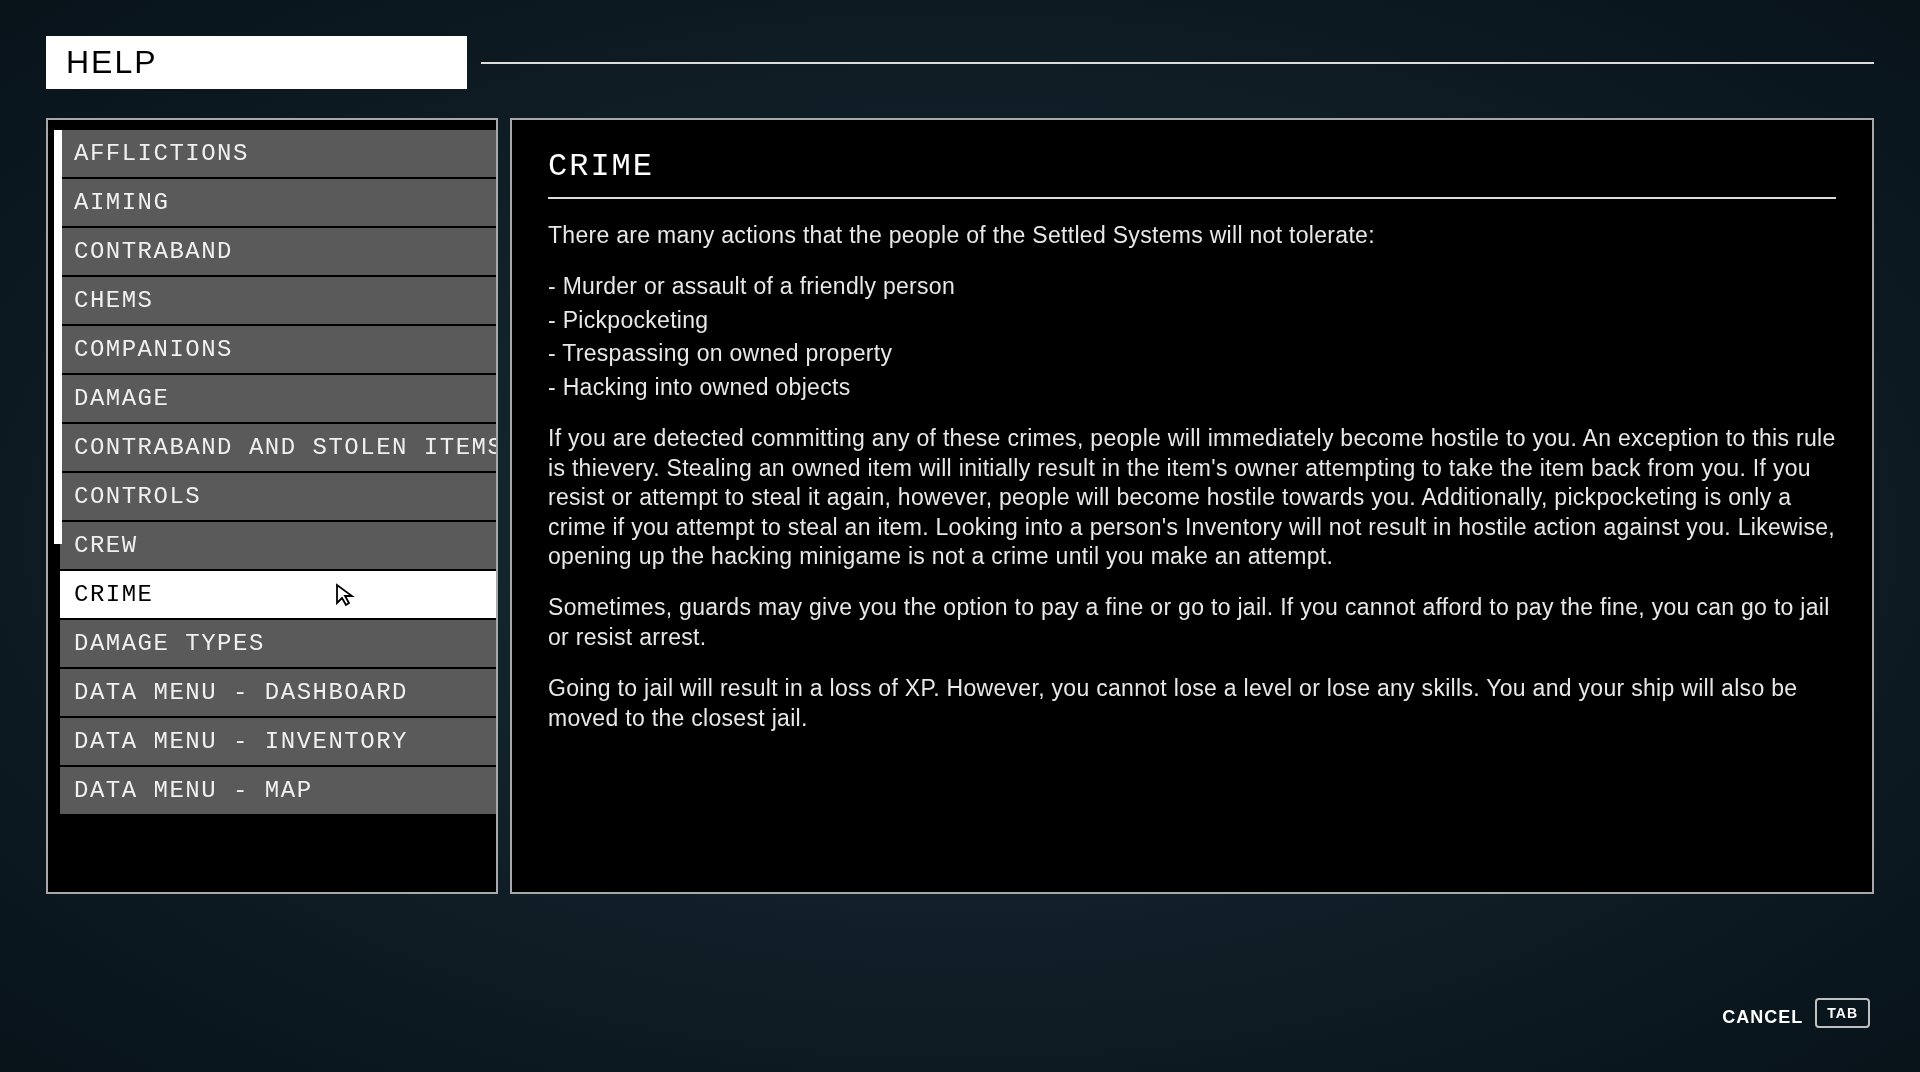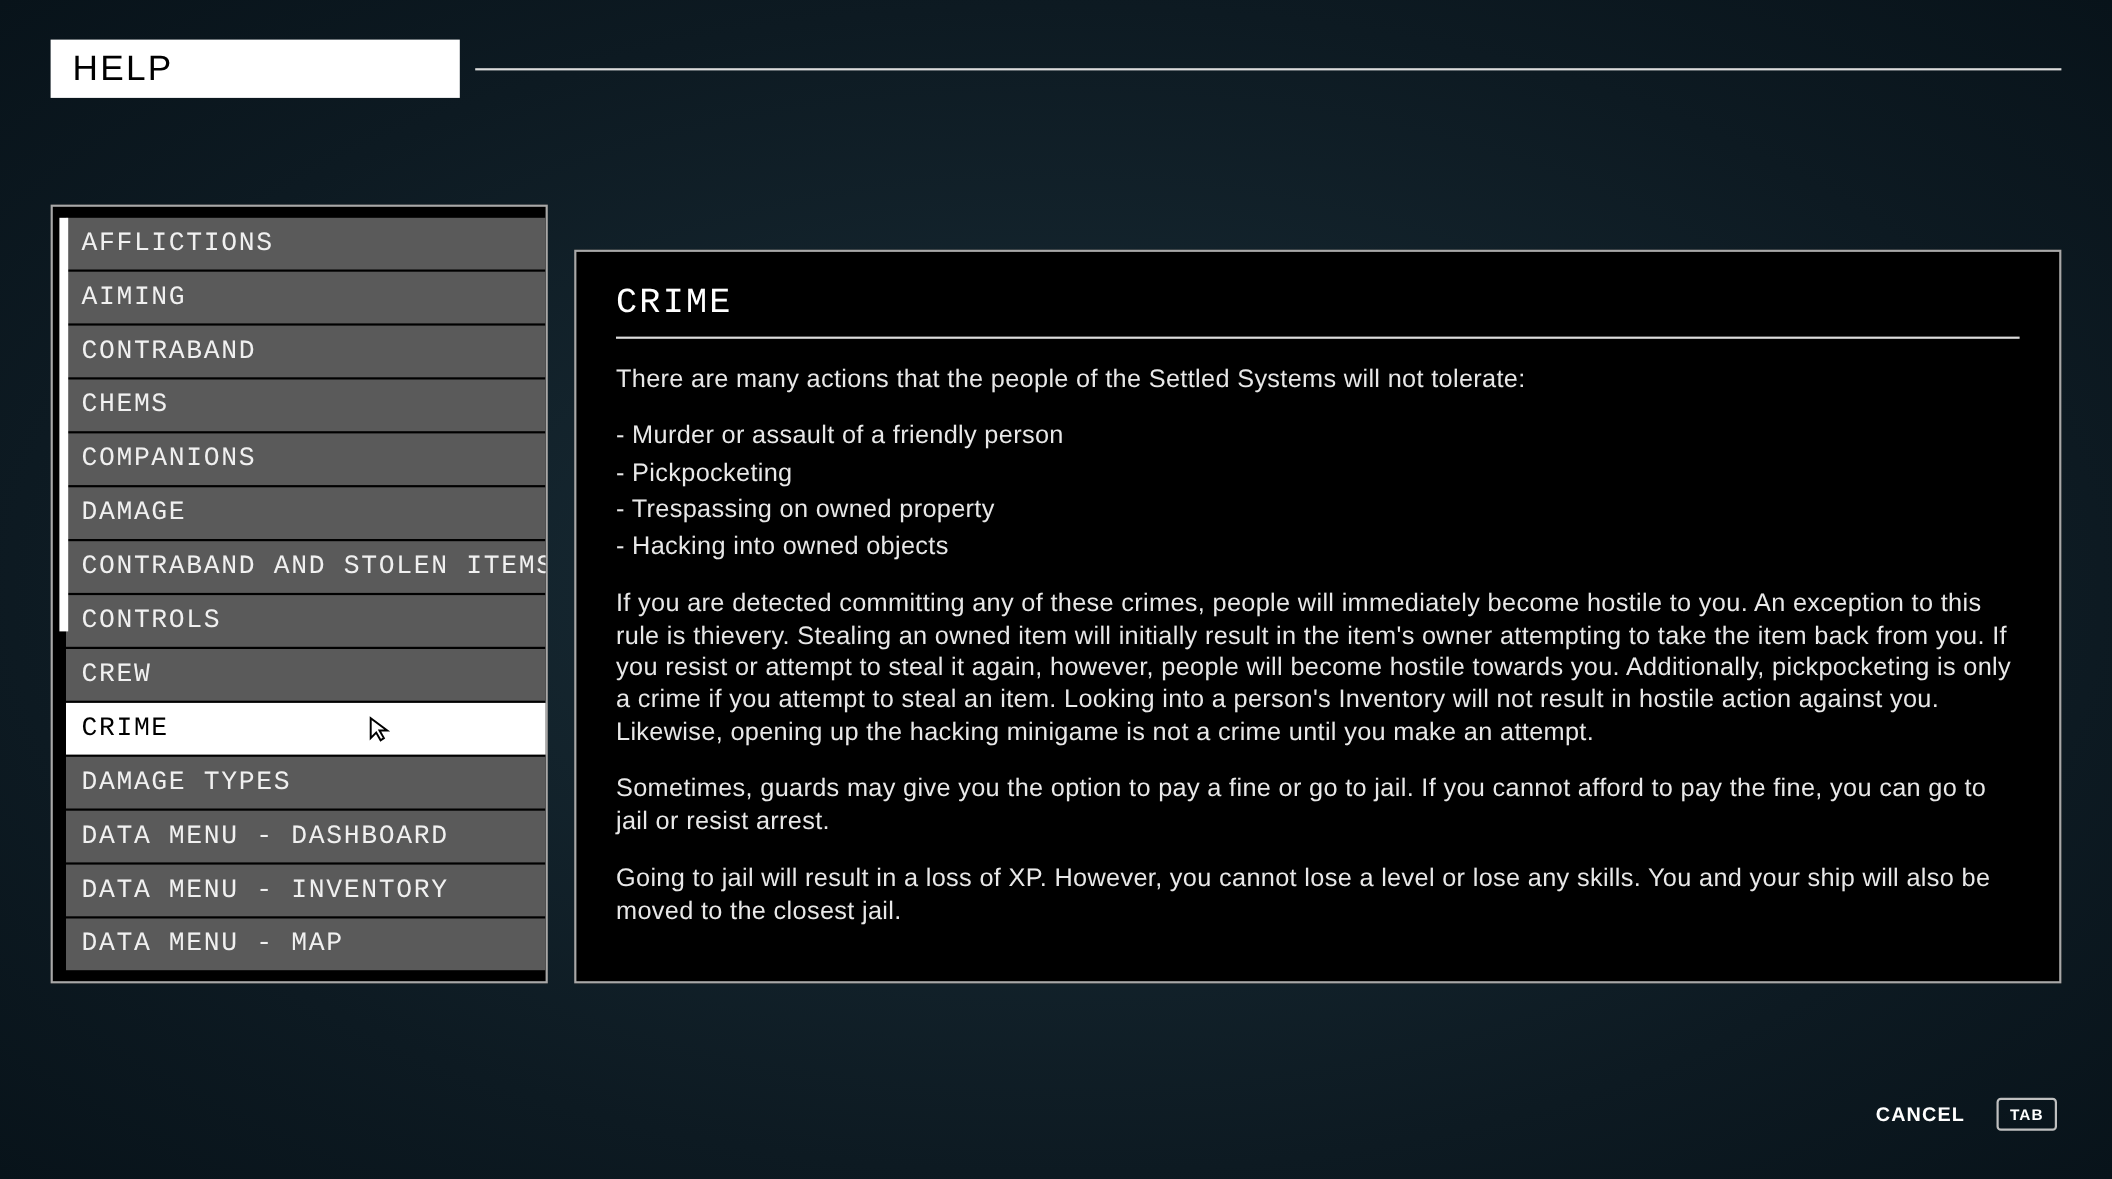--- a/index.html
+++ b/index.html
@@ -23,37 +23,36 @@
     display: flex;
     align-items: center;
   }
   .header-title-box {
     background: #ffffff;
     color: #000000;
     padding: 8px 20px;
     font-size: 32px;
     font-weight: 500;
     letter-spacing: 2px;
-    width: 372px;
+    width: 421px;
   }
   .header-line {
     flex: 1;
     height: 2px;
     background: #dcdcdc;
     margin-left: 14px;
   }
   .main-container {
     position: absolute;
     top: 118px;
     left: 46px;
     right: 46px;
     bottom: 178px;
     display: flex;
-    gap: 24px;
-    align-items: flex-end;
+    gap: 12px;
   }
   .sidebar {
     width: 452px;
     border: 2px solid #a8a8a8;
     background: #000000;
     padding: 10px 10px 10px 6px;
     overflow: hidden;
     position: relative;
   }
   .sidebar-inner {
@@ -128,22 +127,22 @@
     margin-bottom: 22px;
   }
   .content-body .tight {
     margin-bottom: 4px;
   }
   .footer-hint {
     position: absolute;
     bottom: 44px;
     right: 50px;
     display: flex;
-    align-items: center;
-    gap: 29px;
+    align-items: flex-end;
+    gap: 12px;
     color: #ffffff;
   }
   .footer-label {
     font-size: 18px;
     letter-spacing: 1px;
     font-weight: 600;
   }
   .footer-key {
     border: 2px solid #c0c0c0;
     border-radius: 4px;

